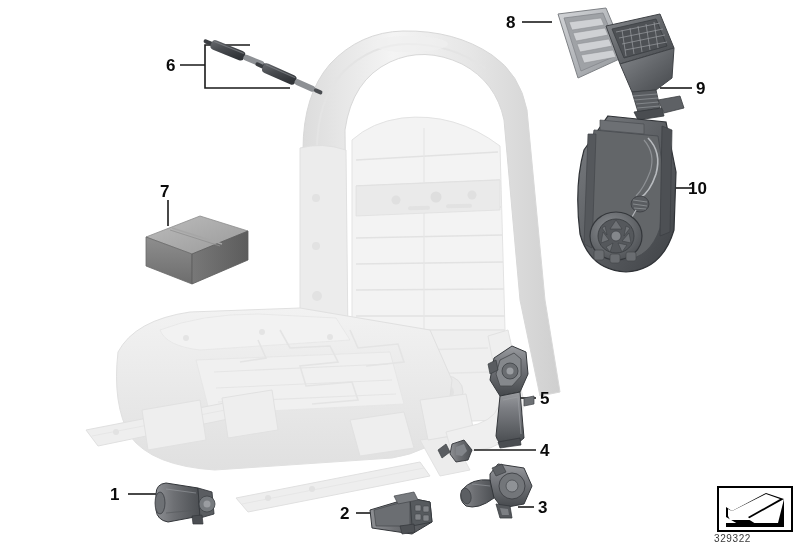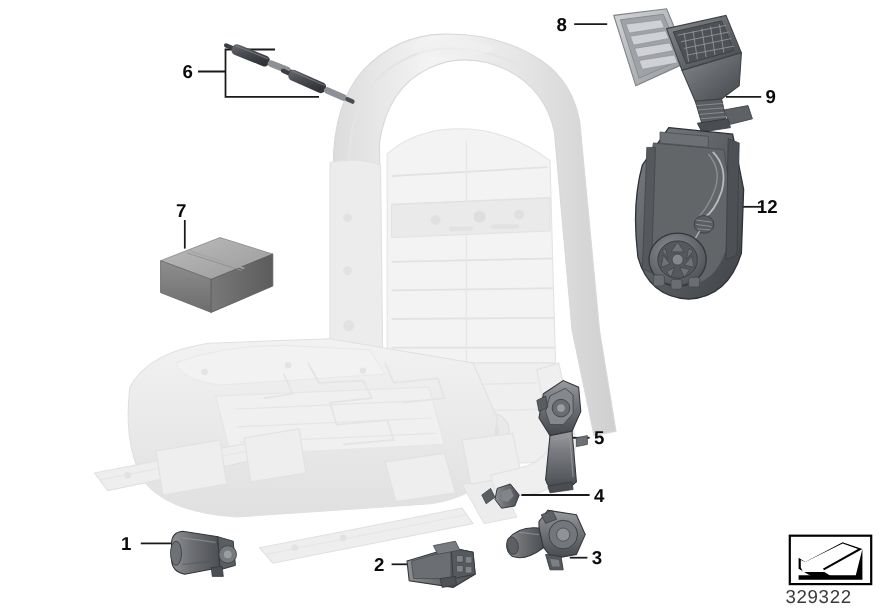--- a/index.html
+++ b/index.html
@@ -29,21 +29,21 @@
     color: #0b0b0b;
     line-height: 1;
     white-space: nowrap;
     -webkit-font-smoothing: antialiased;
   }
   #diagram-id {
     position: absolute;
     left: 714px;
     top: 533px;
     font-family: "Liberation Sans", sans-serif;
-    font-size: 17px;
+    font-size: 10px;
     color: #3a3a3a;
     letter-spacing: 0.6px;
     white-space: nowrap;
   }
 </style>
 </head>
 <body>
 
 <div id="page">
 
@@ -421,17 +421,17 @@
 
   <div class="callout-label" style="left:110px; top:486px;">1</div>
   <div class="callout-label" style="left:340px; top:505px;">2</div>
   <div class="callout-label" style="left:538px; top:499px;">3</div>
   <div class="callout-label" style="left:540px; top:442px;">4</div>
   <div class="callout-label" style="left:540px; top:390px;">5</div>
   <div class="callout-label" style="left:166px; top:57px;">6</div>
   <div class="callout-label" style="left:160px; top:183px;">7</div>
   <div class="callout-label" style="left:506px; top:14px;">8</div>
   <div class="callout-label" style="left:696px; top:80px;">9</div>
-  <div class="callout-label" style="left:688px; top:180px;">12</div>
+  <div class="callout-label" style="left:688px; top:180px;">10</div>
 
   <div id="diagram-id">329322</div>
 
 </div>
 
 </body></html>

